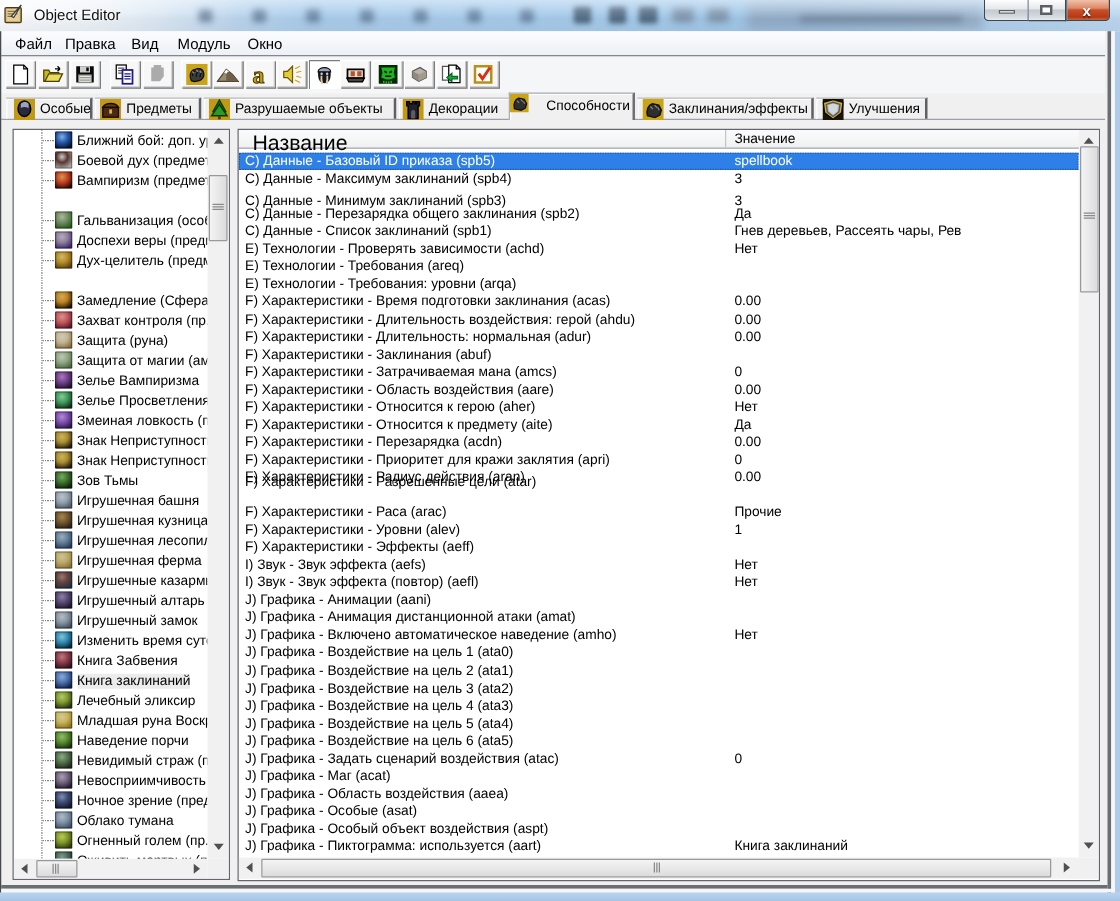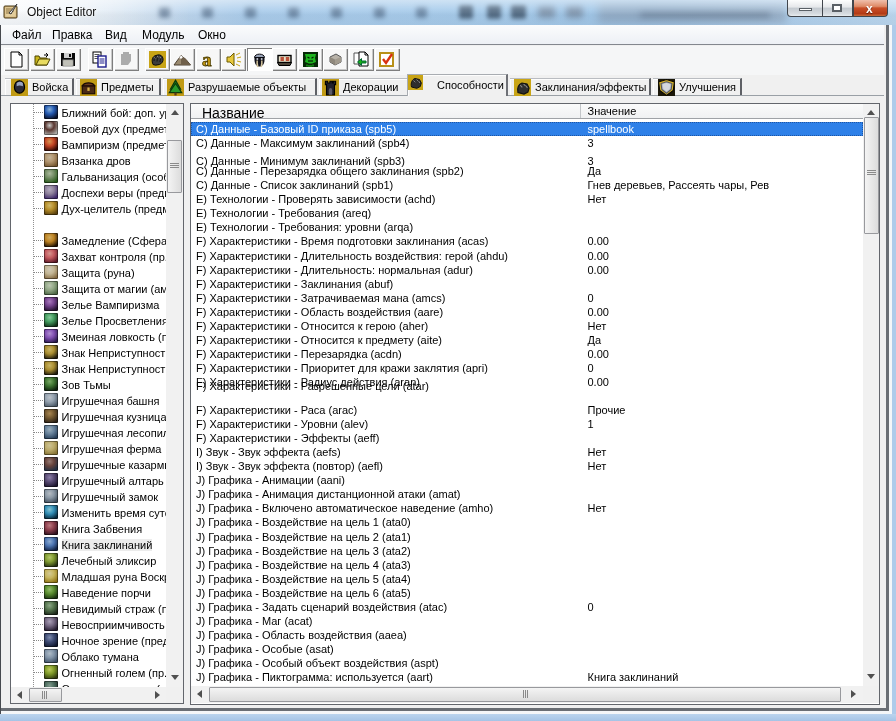--- a/index.html
+++ b/index.html
@@ -177,21 +177,21 @@
     </svg>
   </div>
 <div class="a" style="left:1px;top:75px;width:883px;height:21px;background:#F0F0F0"></div>
 <div class="a" style="left:1px;top:95px;width:883px;height:1px;background:#9aa0a6"></div>
 <div class="tab" style="left:5px;width:69px">
     <svg class="ic" style="left:6px" width="15" height="15" viewBox="0 0 15 15">
       <rect x="0" y="0" width="15" height="15" fill="#C09A14"></rect>
       <ellipse cx="7.5" cy="7" rx="4.5" ry="5.5" fill="#2a2a3a" stroke="#000"></ellipse>
       <path d="M5 3.5 C7 2 9 2 10.5 3.5 l0 3 c-2-1 -4-1 -5.5 0 z" fill="#9aa4c0"></path>
     </svg>
-    <div class="tx" style="left:27px;top:2px">Войска</div>
+    <div class="tx" style="left:27px;top:2px">Особые</div>
   </div>
 <div class="tab" style="left:76px;width:85px">
     <svg class="ic" style="left:4px" width="15" height="15" viewBox="0 0 15 15">
       <rect x="0" y="0" width="15" height="15" fill="#C09A14"></rect>
       <rect x="2" y="6" width="11" height="7" fill="#4a2a16" stroke="#1a0a04"></rect>
       <path d="M2 6 C4 2.5 11 2.5 13 6 Z" fill="#6a3a1e" stroke="#1a0a04"></path>
       <rect x="6.5" y="7.5" width="2" height="3" fill="#d8b048"></rect>
     </svg>
     <div class="tx" style="left:25px;top:2px">Предметы</div>
   </div>
@@ -246,25 +246,20 @@
 <div class="trow" style="top:16px">
         <div class="dot" style="left:23px;top:8px;width:10px"></div>
         <div class="ic" style="background:linear-gradient(rgba(0,0,0,.16),rgba(0,0,0,.16)),radial-gradient(circle at 40% 32%,#f0f0ee 0%,#6a4038 36%,#c9c9c5 78%);border-radius:1px"></div>
         <div class="tx" style="">Боевой дух (предмет)</div>
       </div>
 <div class="trow" style="top:32px">
         <div class="dot" style="left:23px;top:8px;width:10px"></div>
         <div class="ic" style="background:linear-gradient(rgba(0,0,0,.16),rgba(0,0,0,.16)),radial-gradient(circle at 40% 32%,#ffb060 0%,#e8502a 36%,#3a0b05 78%);border-radius:1px"></div>
         <div class="tx" style="">Вампиризм (предмет)</div>
       </div>
-<div class="trow" style="top:48px">
-        <div class="dot" style="left:23px;top:8px;width:10px"></div>
-        <div class="ic" style="background:linear-gradient(rgba(0,0,0,.16),rgba(0,0,0,.16)),radial-gradient(circle at 40% 32%,#ead9b8 0%,#d4b184 36%,#8a6638 78%);border-radius:1px"></div>
-        <div class="tx" style="">Вязанка дров</div>
-      </div>
 <div class="trow" style="top:64px">
         <div class="dot" style="left:23px;top:8px;width:10px"></div>
         <div class="ic" style="background:linear-gradient(rgba(0,0,0,.16),rgba(0,0,0,.16)),radial-gradient(circle at 40% 32%,#cadcb8 0%,#8aa878 36%,#2f6b1f 78%);border-radius:1px"></div>
         <div class="tx" style="">Гальванизация (особ.)</div>
       </div>
 <div class="trow" style="top:80px">
         <div class="dot" style="left:23px;top:8px;width:10px"></div>
         <div class="ic" style="background:linear-gradient(rgba(0,0,0,.16),rgba(0,0,0,.16)),radial-gradient(circle at 40% 32%,#d8cce8 0%,#a99ab8 36%,#4b2f7f 78%);border-radius:1px"></div>
         <div class="tx" style="">Доспехи веры (предмет)</div>
       </div>
@@ -431,21 +426,21 @@
 <div class="a thh" style="left:18px;top:1px;width:33px;height:14px"></div>
 <div class="a" style="left:31px;top:4px;width:1px;height:8px;background:#8a8a8a"></div>
 <div class="a" style="left:33px;top:4px;width:1px;height:8px;background:#8a8a8a"></div>
 <div class="a" style="left:35px;top:4px;width:1px;height:8px;background:#8a8a8a"></div>
 <div class="arr" style="left:144px;top:4px;border-top:4px solid transparent;border-bottom:4px solid transparent;border-left:5px solid #505050"></div>
 </div>
 <div class="a" style="left:155px;top:583px;width:17px;height:16px;background:#F0F0F0"></div>
 </div>
 <div class="a" style="left:190px;top:103px;width:690px;height:602px;border:1px solid #63666c;background:#fff;overflow:hidden">
 <div class="a" style="left:0;top:0;width:688px;height:15px;background:linear-gradient(180deg,#FBFBFB,#F0F1F2);border-bottom:1px solid #9fa2a6">
-<div class="a" style="left:11px;top:1px;font-size:14px;color:#000">Название</div>
+<div class="a" style="left:11px;top:1px;font-size:17px;color:#000">Название</div>
 <div class="a" style="left:389px;top:0;width:1px;height:14px;background:#c3c6c9"></div>
 <div class="a" style="left:396.5px;top:1px;font-size:11px;color:#000">Значение</div>
 </div>
 <div class="a" style="left:0;top:18px;width:672px;height:564px;overflow:hidden">
 <div class="grow" style="top:0.0px;background:#2E80E8;color:#fff;outline:1px dotted #1d55a4;outline-offset:-1px">
         <span class="c1">С) Данные - Базовый ID приказа (spb5)</span>
         <span class="c2">spellbook</span>
       </div>
 <div class="grow" style="top:14.1px">
         <span class="c1">С) Данные - Максимум заклинаний (spb4)</span>

